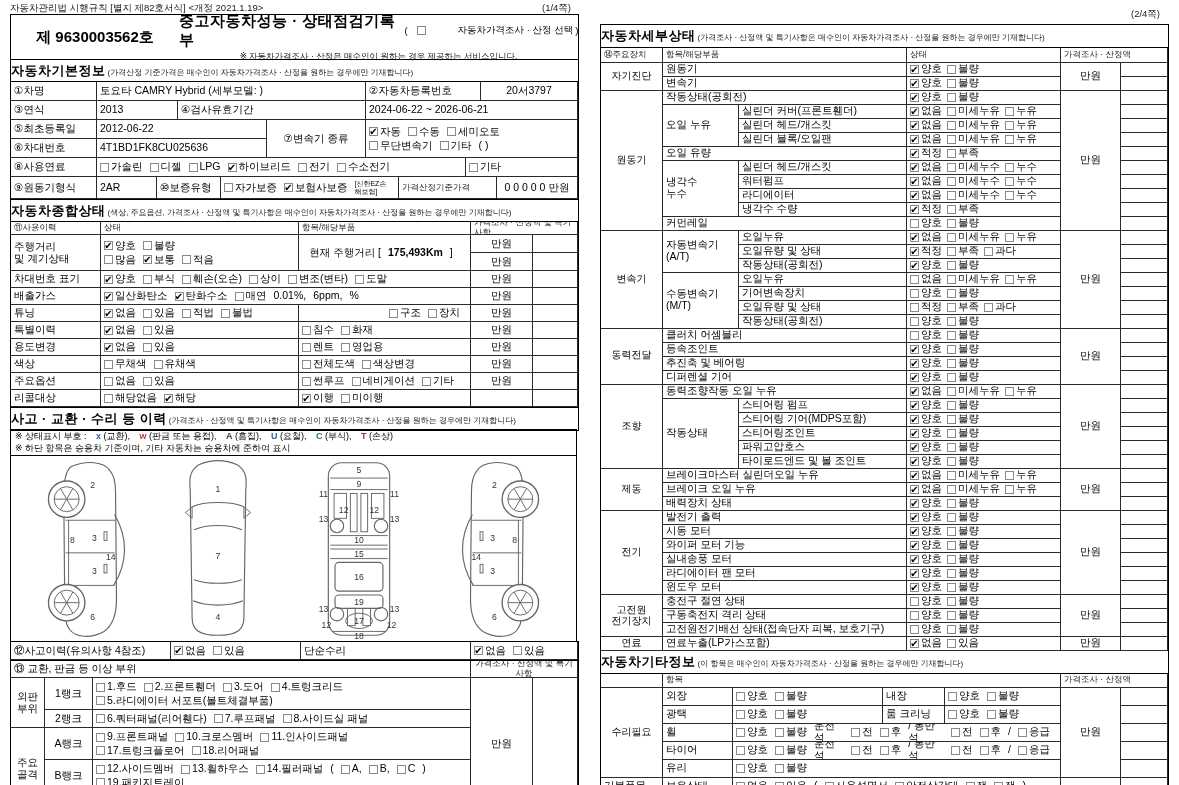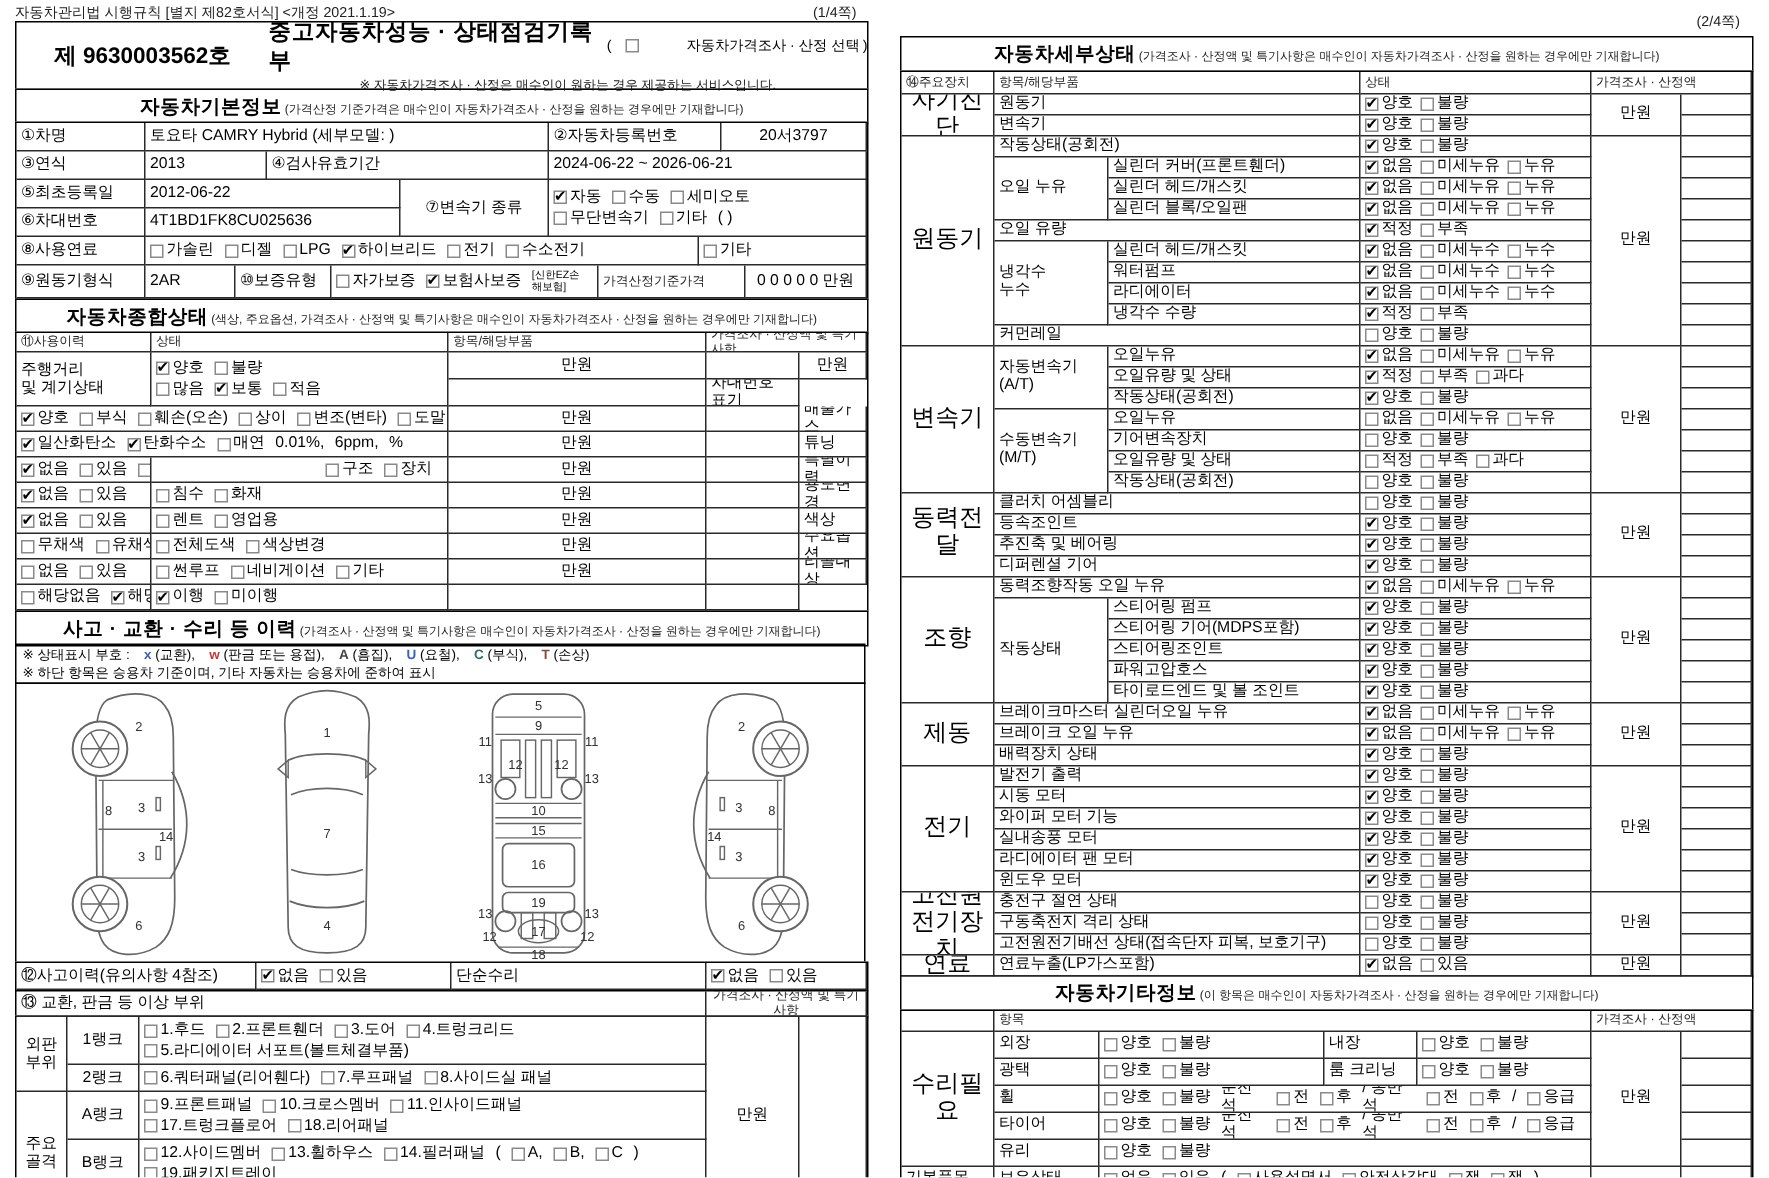--- a/index.html
+++ b/index.html
@@ -10,39 +10,39 @@
   .blk,.grid,.doc-head,.sec-title{background:#fff;}
   .grid{display:grid;border:1.5px solid #000;width:max-content;grid-auto-flow:row;}
   .grid + .grid, .page > *:not(:first-child){margin-top:-1.5px;}
   .cell{border-right:1px solid #2a2a2a;border-bottom:1px solid #2a2a2a;padding:0 3px;display:flex;align-items:center;font-size:10.5px;line-height:1.12;overflow:hidden;box-sizing:border-box;}
   .cell.ctr{justify-content:center;text-align:center;}
   .cell.right{justify-content:flex-end;}
   .cell.won{justify-content:center;font-size:10.5px;}
   .cell.hdr{font-size:8.5px;color:#222;}
   .cell.pre{white-space:pre-line;}
   .cell.stack{flex-direction:column;align-items:flex-start;justify-content:center;gap:2px;}
-  .cell.glab{font-size:16px;}
+  .cell.glab{font-size:10px;}
   .tline{display:flex;align-items:center;}
   .tok{display:inline-flex;align-items:center;margin-right:7px;flex:0 0 auto;}
   .st .tok{margin-right:5px;}
   .box{width:9px;height:9px;border:1px solid #8a8a8a;box-sizing:border-box;display:inline-flex;align-items:center;justify-content:center;font-size:10px;line-height:7px;background:#fff;overflow:visible;flex:0 0 auto;}
   .box.on{color:#000;font-weight:bold;}
   .tlb{margin-left:2px;}
   .ttx{margin-right:7px;}
   .tb{font-weight:bold;}
   .tsm{font-size:7px;display:inline-block;width:40px;line-height:1.05;white-space:normal;margin-right:2px;}
   .doc-head{display:flex;height:44px;border:1.5px solid #000;width:567px;box-sizing:content-box;}
   .doc-no{width:168px;display:flex;align-items:center;justify-content:center;font-weight:bold;font-size:15px;border-right:none;}
   .doc-right{flex:1;display:flex;flex-direction:column;justify-content:center;align-items:center;}
   .doc-line1{display:flex;align-items:center;}
   .doc-title{font-size:15px;font-weight:bold;letter-spacing:0.5px;margin-right:3px;}
   .doc-opt{font-size:9.5px;display:inline-flex;align-items:center;}
   .doc-opt .tok{margin-right:2px;margin-left:2px;gap:30px;}
   .doc-sub{font-size:8.5px;margin-top:1px;color:#111;}
-  .sec-title{border:1.5px solid #000;width:567px;text-align:center;padding:2px 0;font-size:13px;}
+  .sec-title{border:1.5px solid #000;width:567px;text-align:left;padding:2px 0;font-size:13px;}
   .sec-title b{font-size:13px;letter-spacing:0.5px;}
   .sec-title .note{font-size:8px;color:#222;margin-left:2px;}
   .notes{border:1.5px solid #000;width:567px;box-sizing:border-box;padding:1px 4px;font-size:9px;line-height:1.3;}
   .notes .cl{font-weight:bold;}
   .diagrams{border:1.5px solid #000;width:567px;height:188px;box-sizing:border-box;display:flex;justify-content:space-around;align-items:center;}
   svg text{font-family:"Liberation Sans","DejaVu Sans",sans-serif;}
 </style>
 </head>
 <body>
 
@@ -192,20 +192,25 @@
               </span>
               <span class="tok">
                 <span class="box on">✔</span>
                 <span class="tlb">보통</span>
               </span>
               <span class="tok">
                 <span class="box"></span>
                 <span class="tlb">적음</span>
               </span>
             </div>
+          </div>
+          <div class="cell ctr" style="grid-row: span 2;">
+            <span class="ttx">현재 주행거리 [ </span>
+            <span class="tb ttx">175,493Km</span>
+            <span class="ttx"> ]</span>
           </div>
           <div class="cell won">만원</div>
           <div class="cell "></div>
           <div class="cell won">만원</div>
           <div class="cell "></div>
           <div class="cell ">차대번호 표기</div>
           <div class="cell " style="grid-column: span 2;">
             <span class="tok">
               <span class="box on">✔</span>
               <span class="tlb">양호</span>

